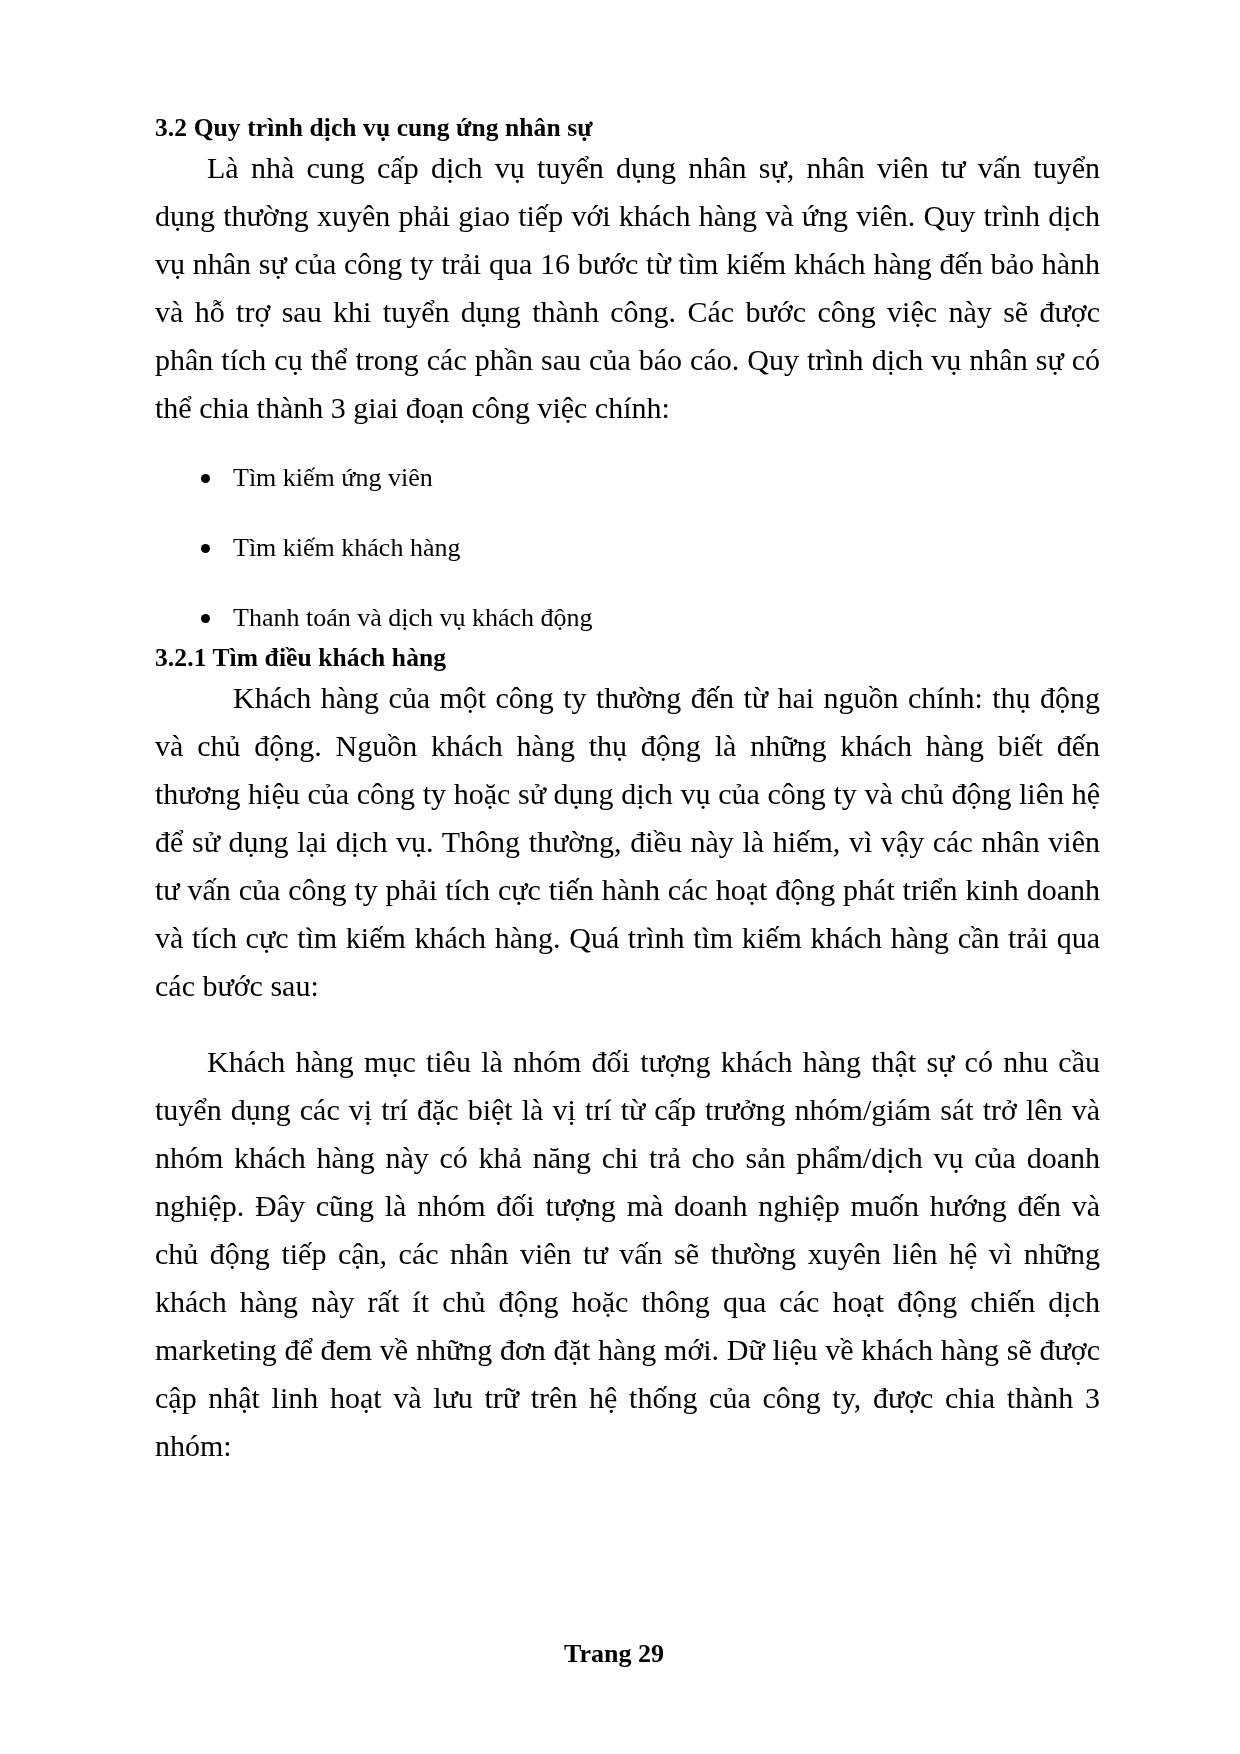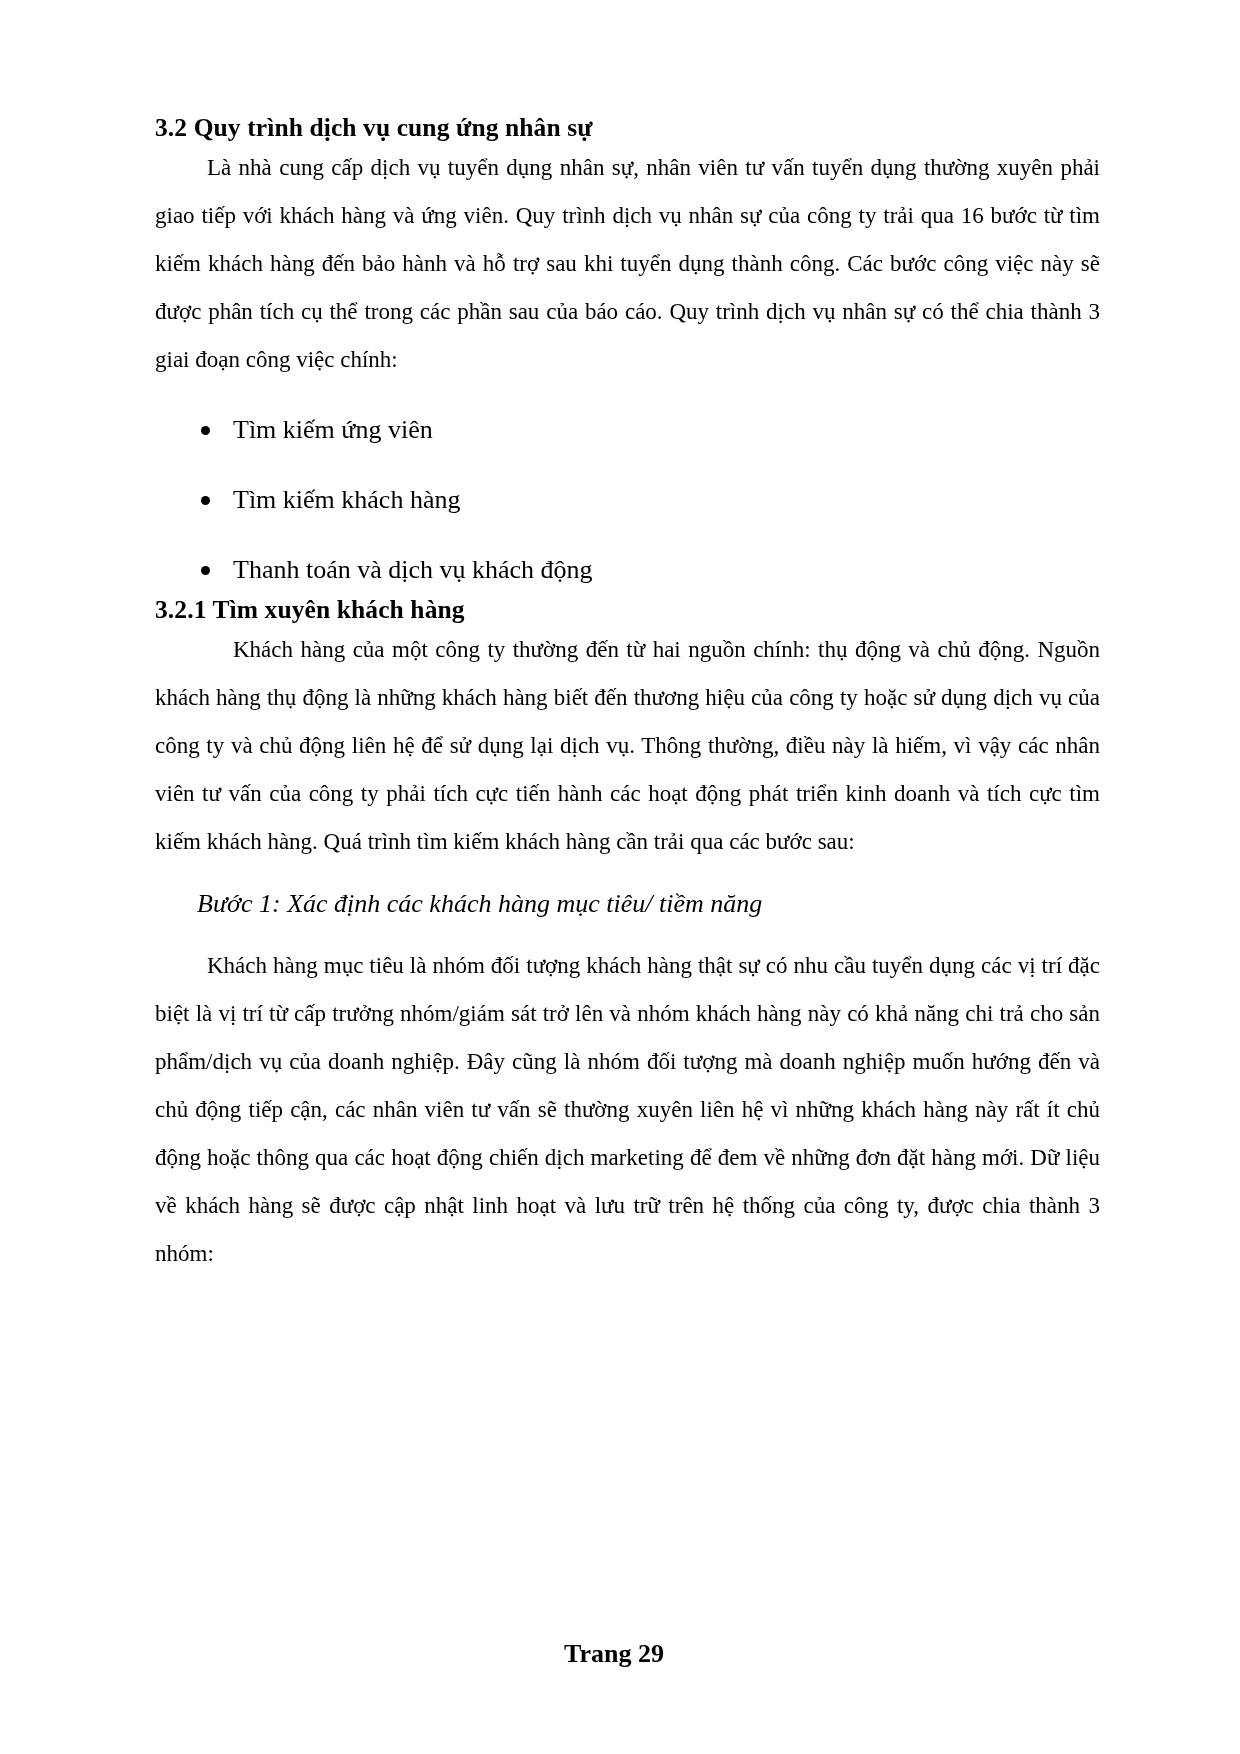--- a/index.html
+++ b/index.html
@@ -33,21 +33,21 @@
     letter-spacing: 0.1px;
   }
   .sec-heading {
     margin-bottom: 16px;
   }
   .sub-heading {
     margin-top: 26px;
     margin-bottom: 14px;
   }
   p.body-text {
-    font-size: 23px;
+    font-size: 30px;
     line-height: 48px;
     text-align: justify;
     text-justify: inter-word;
     margin: 0;
     text-indent: 52px;
     hyphens: none;
   }
   p.body-text.indent-wide {
     text-indent: 78px;
   }
@@ -121,27 +121,26 @@
       <li>
         <span class="bullet-dot"></span>
         <span>Tìm kiếm khách hàng</span>
       </li>
       <li>
         <span class="bullet-dot"></span>
         <span>Thanh toán và dịch vụ khách động</span>
       </li>
     </ul>
 
-    <h3 class="heading sub-heading">3.2.1 Tìm xuyên khách hàng</h3>
+    <h3 class="heading sub-heading">3.2.1 Tìm điều khách hàng</h3>
 
     <p class="body-text indent-wide">Khách hàng của một công ty thường đến từ hai nguồn chính: thụ động và chủ động. Nguồn khách hàng thụ động là những khách hàng biết đến thương hiệu của công ty hoặc sử dụng dịch vụ của công ty và chủ động liên hệ để sử dụng lại dịch vụ. Thông thường, điều này là hiếm, vì vậy các nhân viên tư vấn của công ty phải tích cực tiến hành các hoạt động phát triển kinh doanh và tích cực tìm kiếm khách hàng. Quá trình tìm kiếm khách hàng cần trải qua các bước sau:</p>
 
     <div class="spacer-sm"></div>
 
-    <p class="step-line">Bước 1: Xác định các khách hàng mục tiêu/ tiềm năng</p>
 
     <div class="spacer-sm"></div>
 
     <p class="body-text">Khách hàng mục tiêu là nhóm đối tượng khách hàng thật sự có nhu cầu tuyển dụng các vị trí đặc biệt là vị trí từ cấp trưởng nhóm/giám sát trở lên và nhóm khách hàng này có khả năng chi trả cho sản phẩm/dịch vụ của doanh nghiệp. Đây cũng là nhóm đối tượng mà doanh nghiệp muốn hướng đến và chủ động tiếp cận, các nhân viên tư vấn sẽ thường xuyên liên hệ vì những khách hàng này rất ít chủ động hoặc thông qua các hoạt động chiến dịch marketing để đem về những đơn đặt hàng mới. Dữ liệu về khách hàng sẽ được cập nhật linh hoạt và lưu trữ trên hệ thống của công ty, được chia thành 3 nhóm:</p>
 
     <div class="spacer-md"></div>
 
     <ul class="bullets tight">
     </ul>
 

